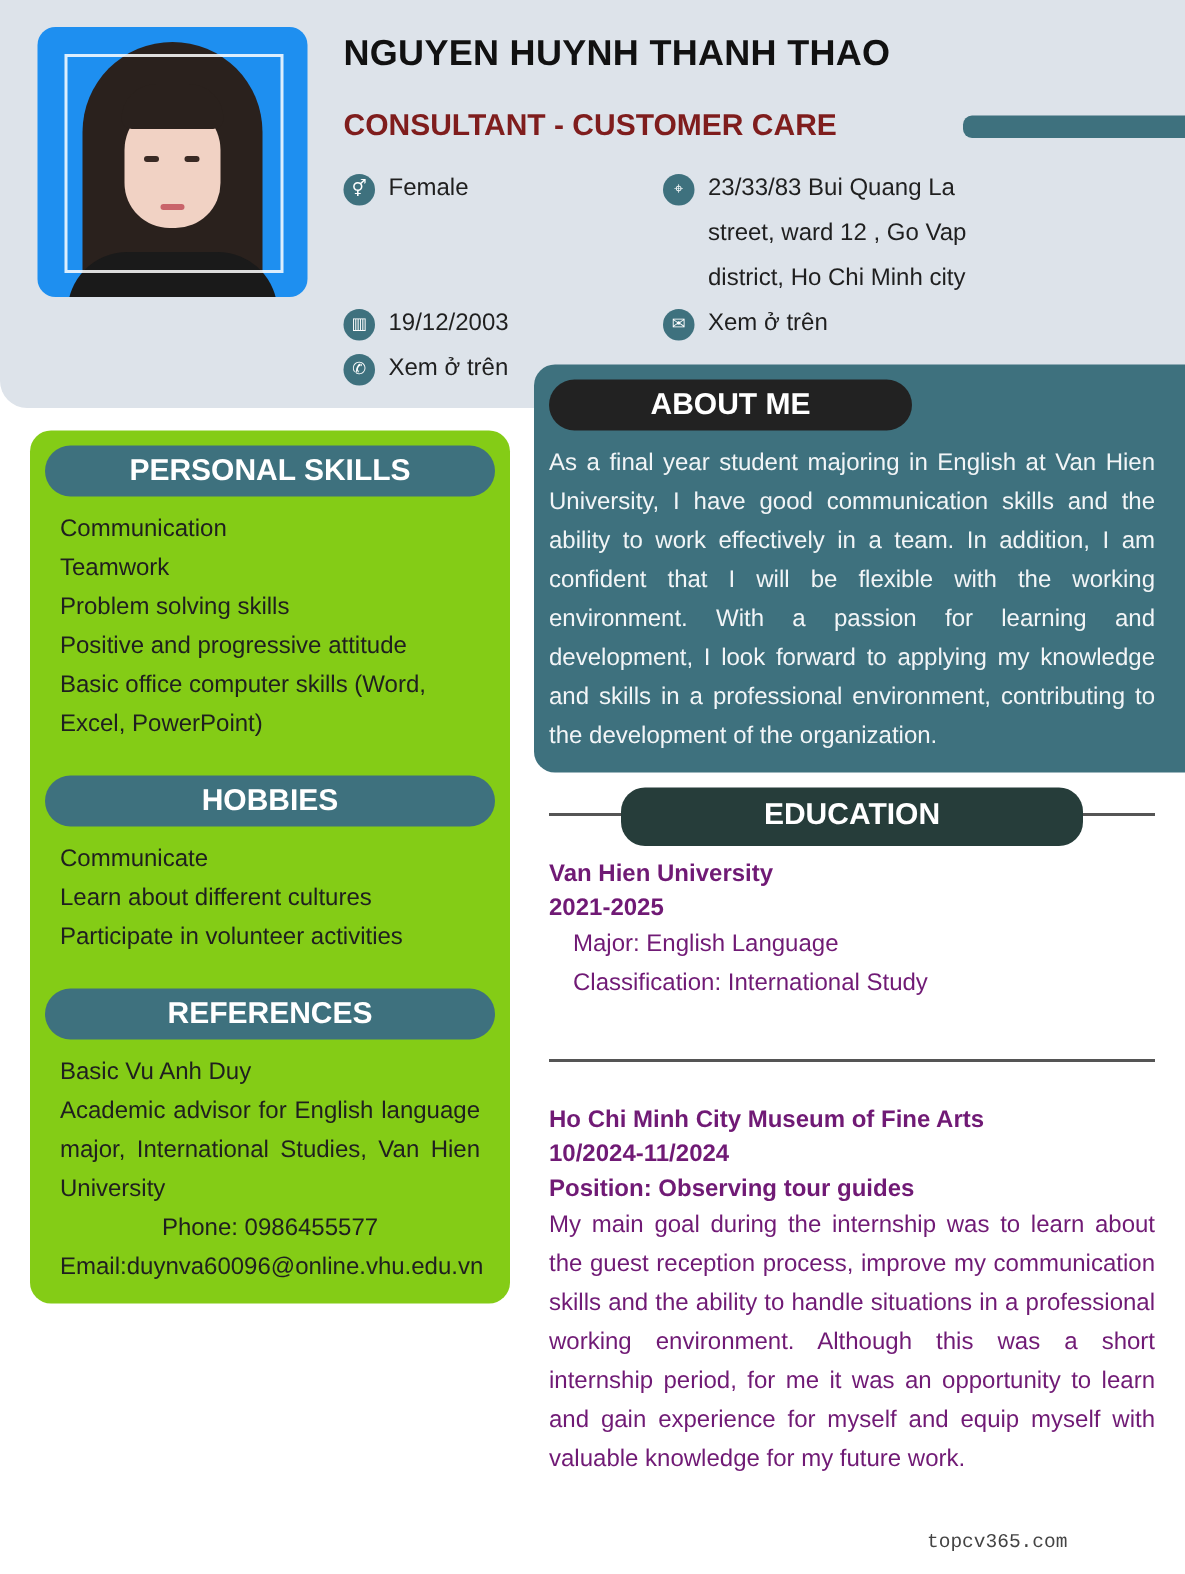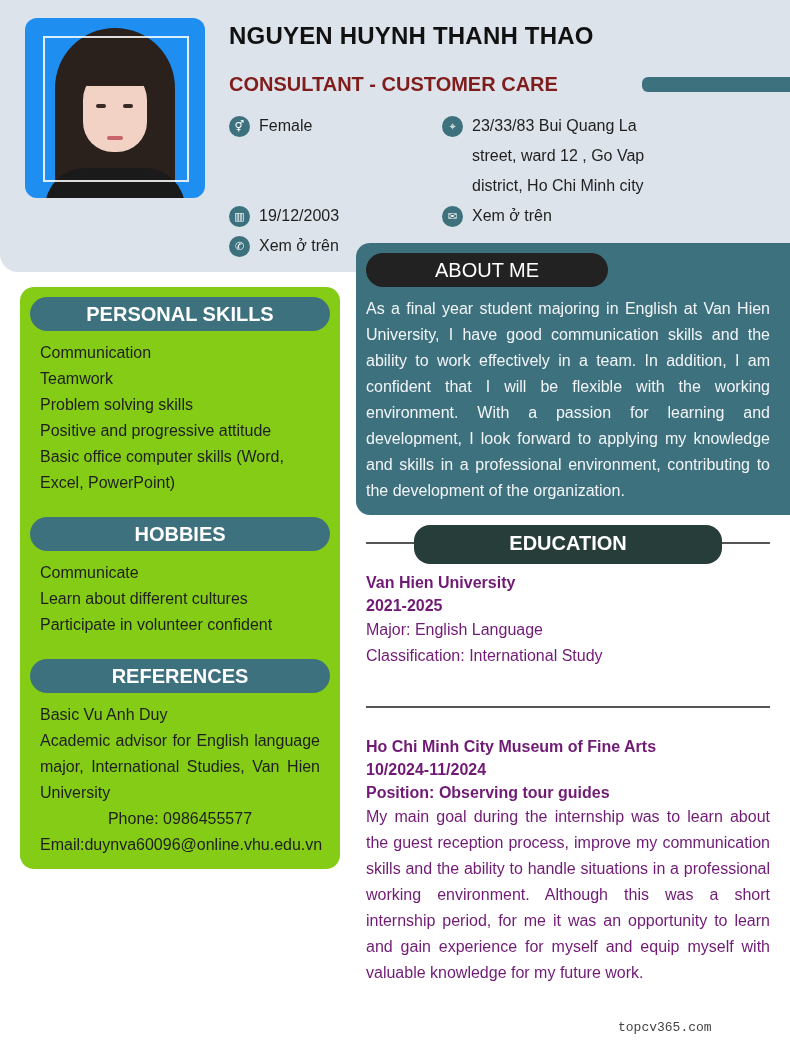--- a/index.html
+++ b/index.html
@@ -78,38 +78,38 @@
   .list.justify .item { text-align: justify; }
 
   
   .about {
     position: absolute; left: 356px; top: 243px; width: 434px; height: 272px;
     background: #3e717e; border-top-left-radius: 14px; border-bottom-left-radius: 14px;
   }
   .about-pill {
     position: absolute; left: 10px; top: 10px; width: 242px; height: 34px;
     background: #222222; color: #fff; border-radius: 17px;
-    font-size: 20px; font-weight: normal; text-align: center; line-height: 34px;
+    font-size: 20px; font-weight: bold; text-align: center; line-height: 34px;
   }
   .about-text {
     position: absolute; left: 10px; top: 53px; width: 404px;
     color: #f2f5f7; font-size: 16px; line-height: 26px; text-align: justify;
   }
 
   
   .sec-head { position: absolute; left: 366px; width: 404px; height: 36px; }
   .sec-head .line { position: absolute; left: 0; right: 0; top: 17px; height: 2px; background: #555; }
   .sec-head .label {
     position: absolute; left: 48px; top: 0; width: 308px; height: 39px;
     background: #263d3a; color: #fff; border-radius: 16px;
     font-size: 20px; font-weight: bold; text-align: center; line-height: 36px;
   }
   .block { position: absolute; left: 366px; width: 404px; font-size: 16px; color: #701a75; }
   .block .b { font-weight: bold; line-height: 23px; display: block; }
-  .block .n { line-height: 26px; display: block; }
+  .block .n { line-height: 26px; display: block; margin-left: 16px; }
   .block .p { line-height: 26px; text-align: justify; display: block; }
 
   .footer {
     position: absolute; left: 618px; top: 1020px;
     font-family: "Liberation Mono", "DejaVu Sans Mono", monospace; font-size: 13px; color: #444;
   }
 </style>
 </head>
 <body>
 
@@ -158,21 +158,21 @@
     <span class="item">Teamwork</span>
     <span class="item">Problem solving skills</span>
     <span class="item">Positive and progressive attitude</span>
     <span class="item">Basic office computer skills (Word, Excel, PowerPoint)</span>
   </div>
 
   <div class="pill" style="top:230px">HOBBIES</div>
   <div class="list" style="top:273px">
     <span class="item">Communicate</span>
     <span class="item">Learn about different cultures</span>
-    <span class="item">Participate in volunteer confident</span>
+    <span class="item">Participate in volunteer activities</span>
   </div>
 
   <div class="pill" style="top:372px">REFERENCES</div>
   <div class="list justify" style="top:415px; width:280px">
     <span class="item">Basic Vu Anh Duy</span>
     <span class="item">Academic advisor for English language major, International Studies, Van Hien University</span>
     <span class="item" style="text-align:center">Phone: 0986455577</span>
     <span class="item" style="text-align:left">Email:duynva60096@online.vhu.edu.vn</span>
   </div>
 </div>

